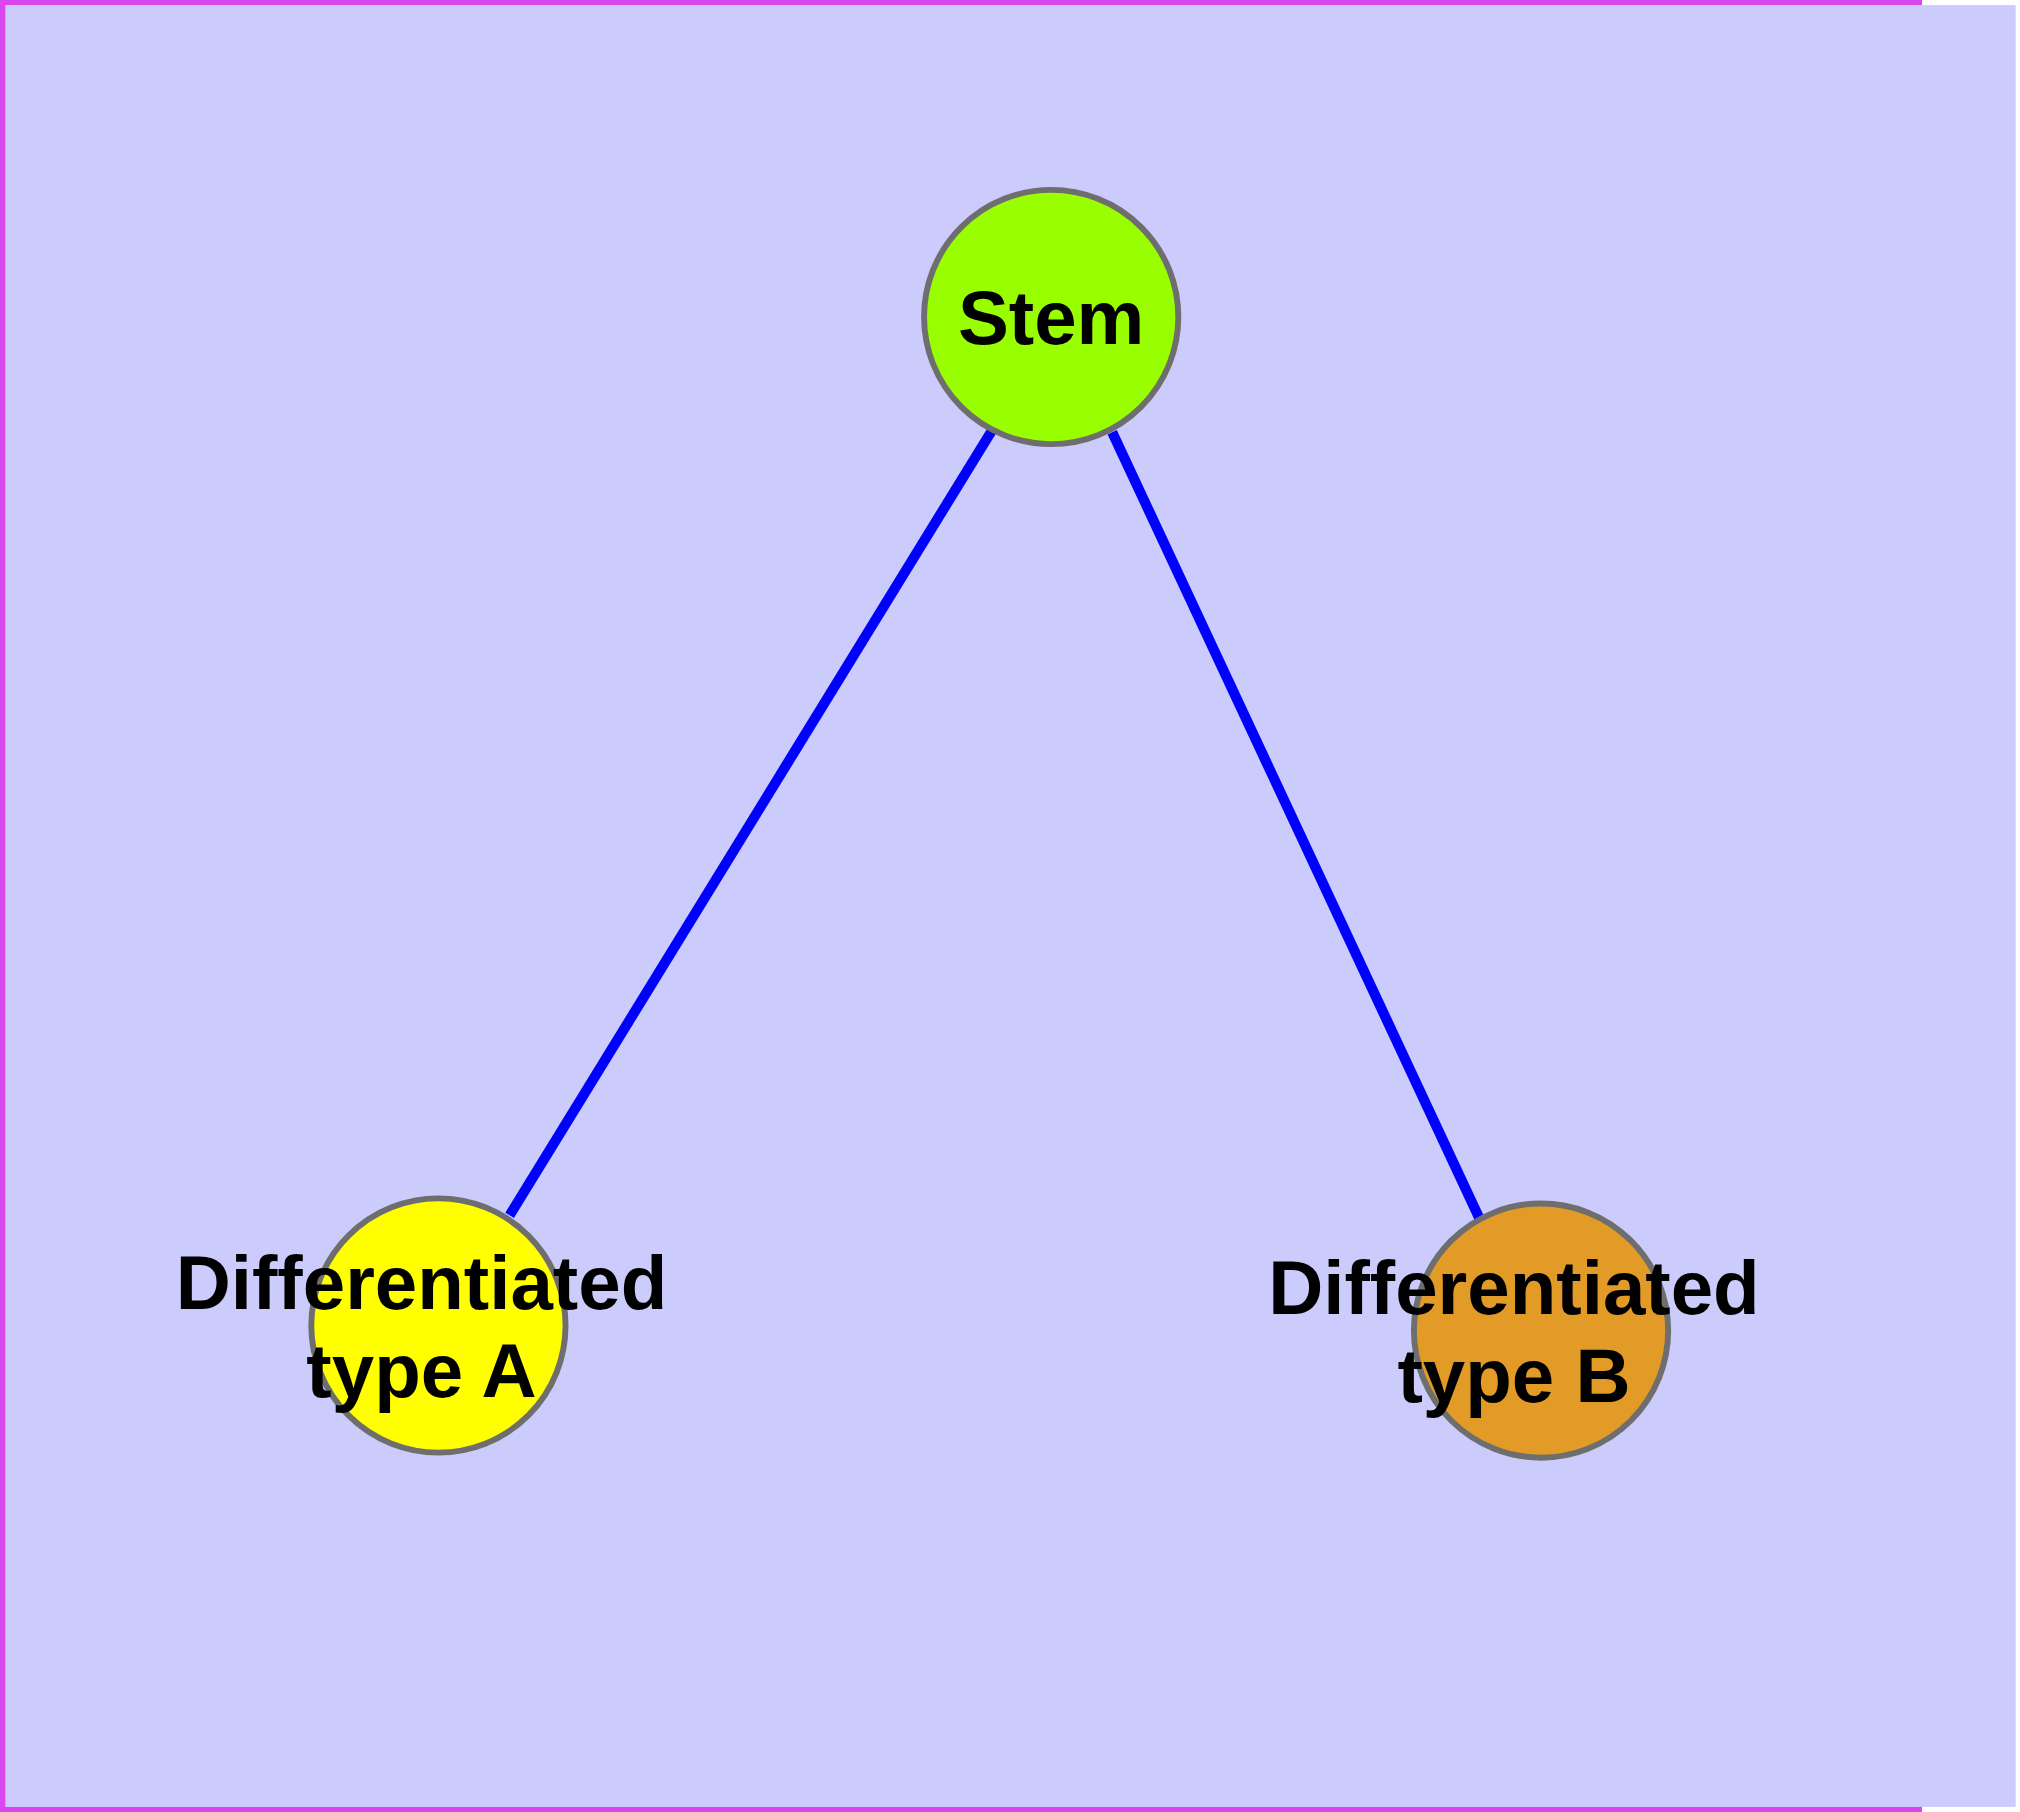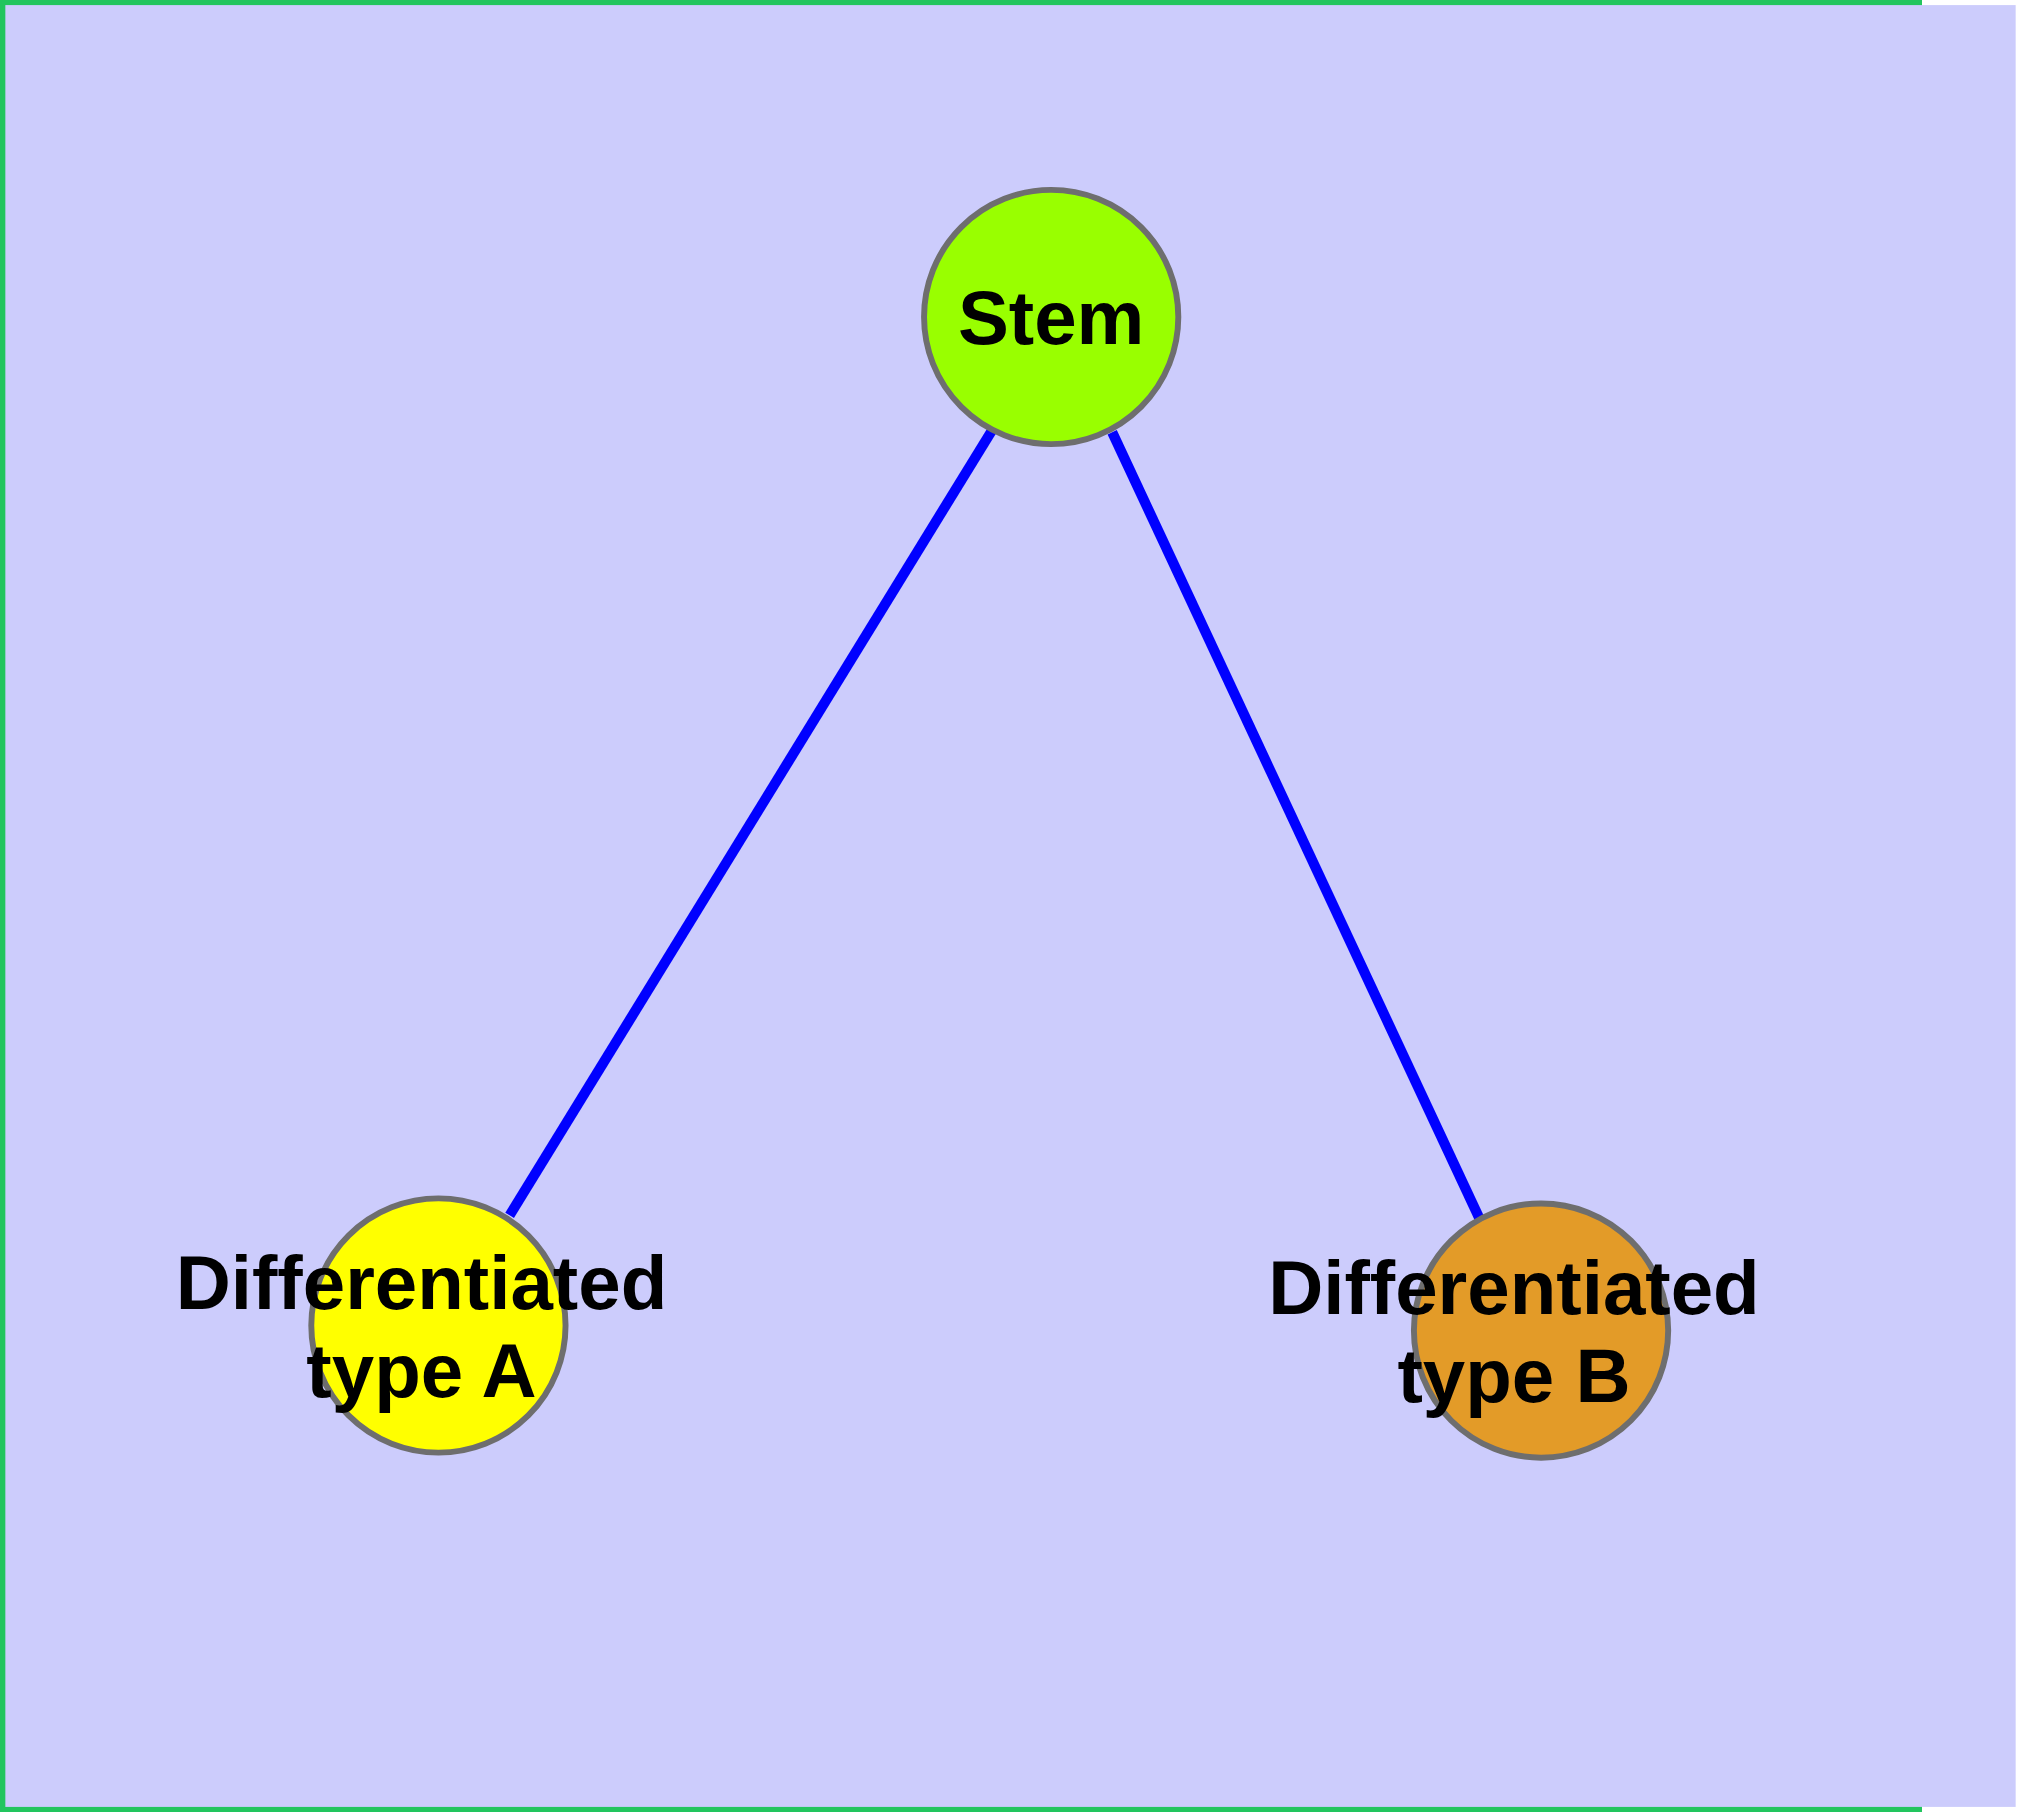--- a/index.html
+++ b/index.html
@@ -11,21 +11,21 @@
   body {
     width: 2021px;
     height: 1812px;
     overflow: hidden;
     font-family: "Liberation Sans", sans-serif;
   }
   #canvas {
     position: relative;
     width: 1922px;
     height: 1812px;
-    background: #22c55e;
+    background: #d946ef;
   }
   #graph-svg {
     position: absolute;
     top: 0;
     left: 0;
     width: 2021px;
     height: 1812px;
     display: block;
   }
   .node-label {

